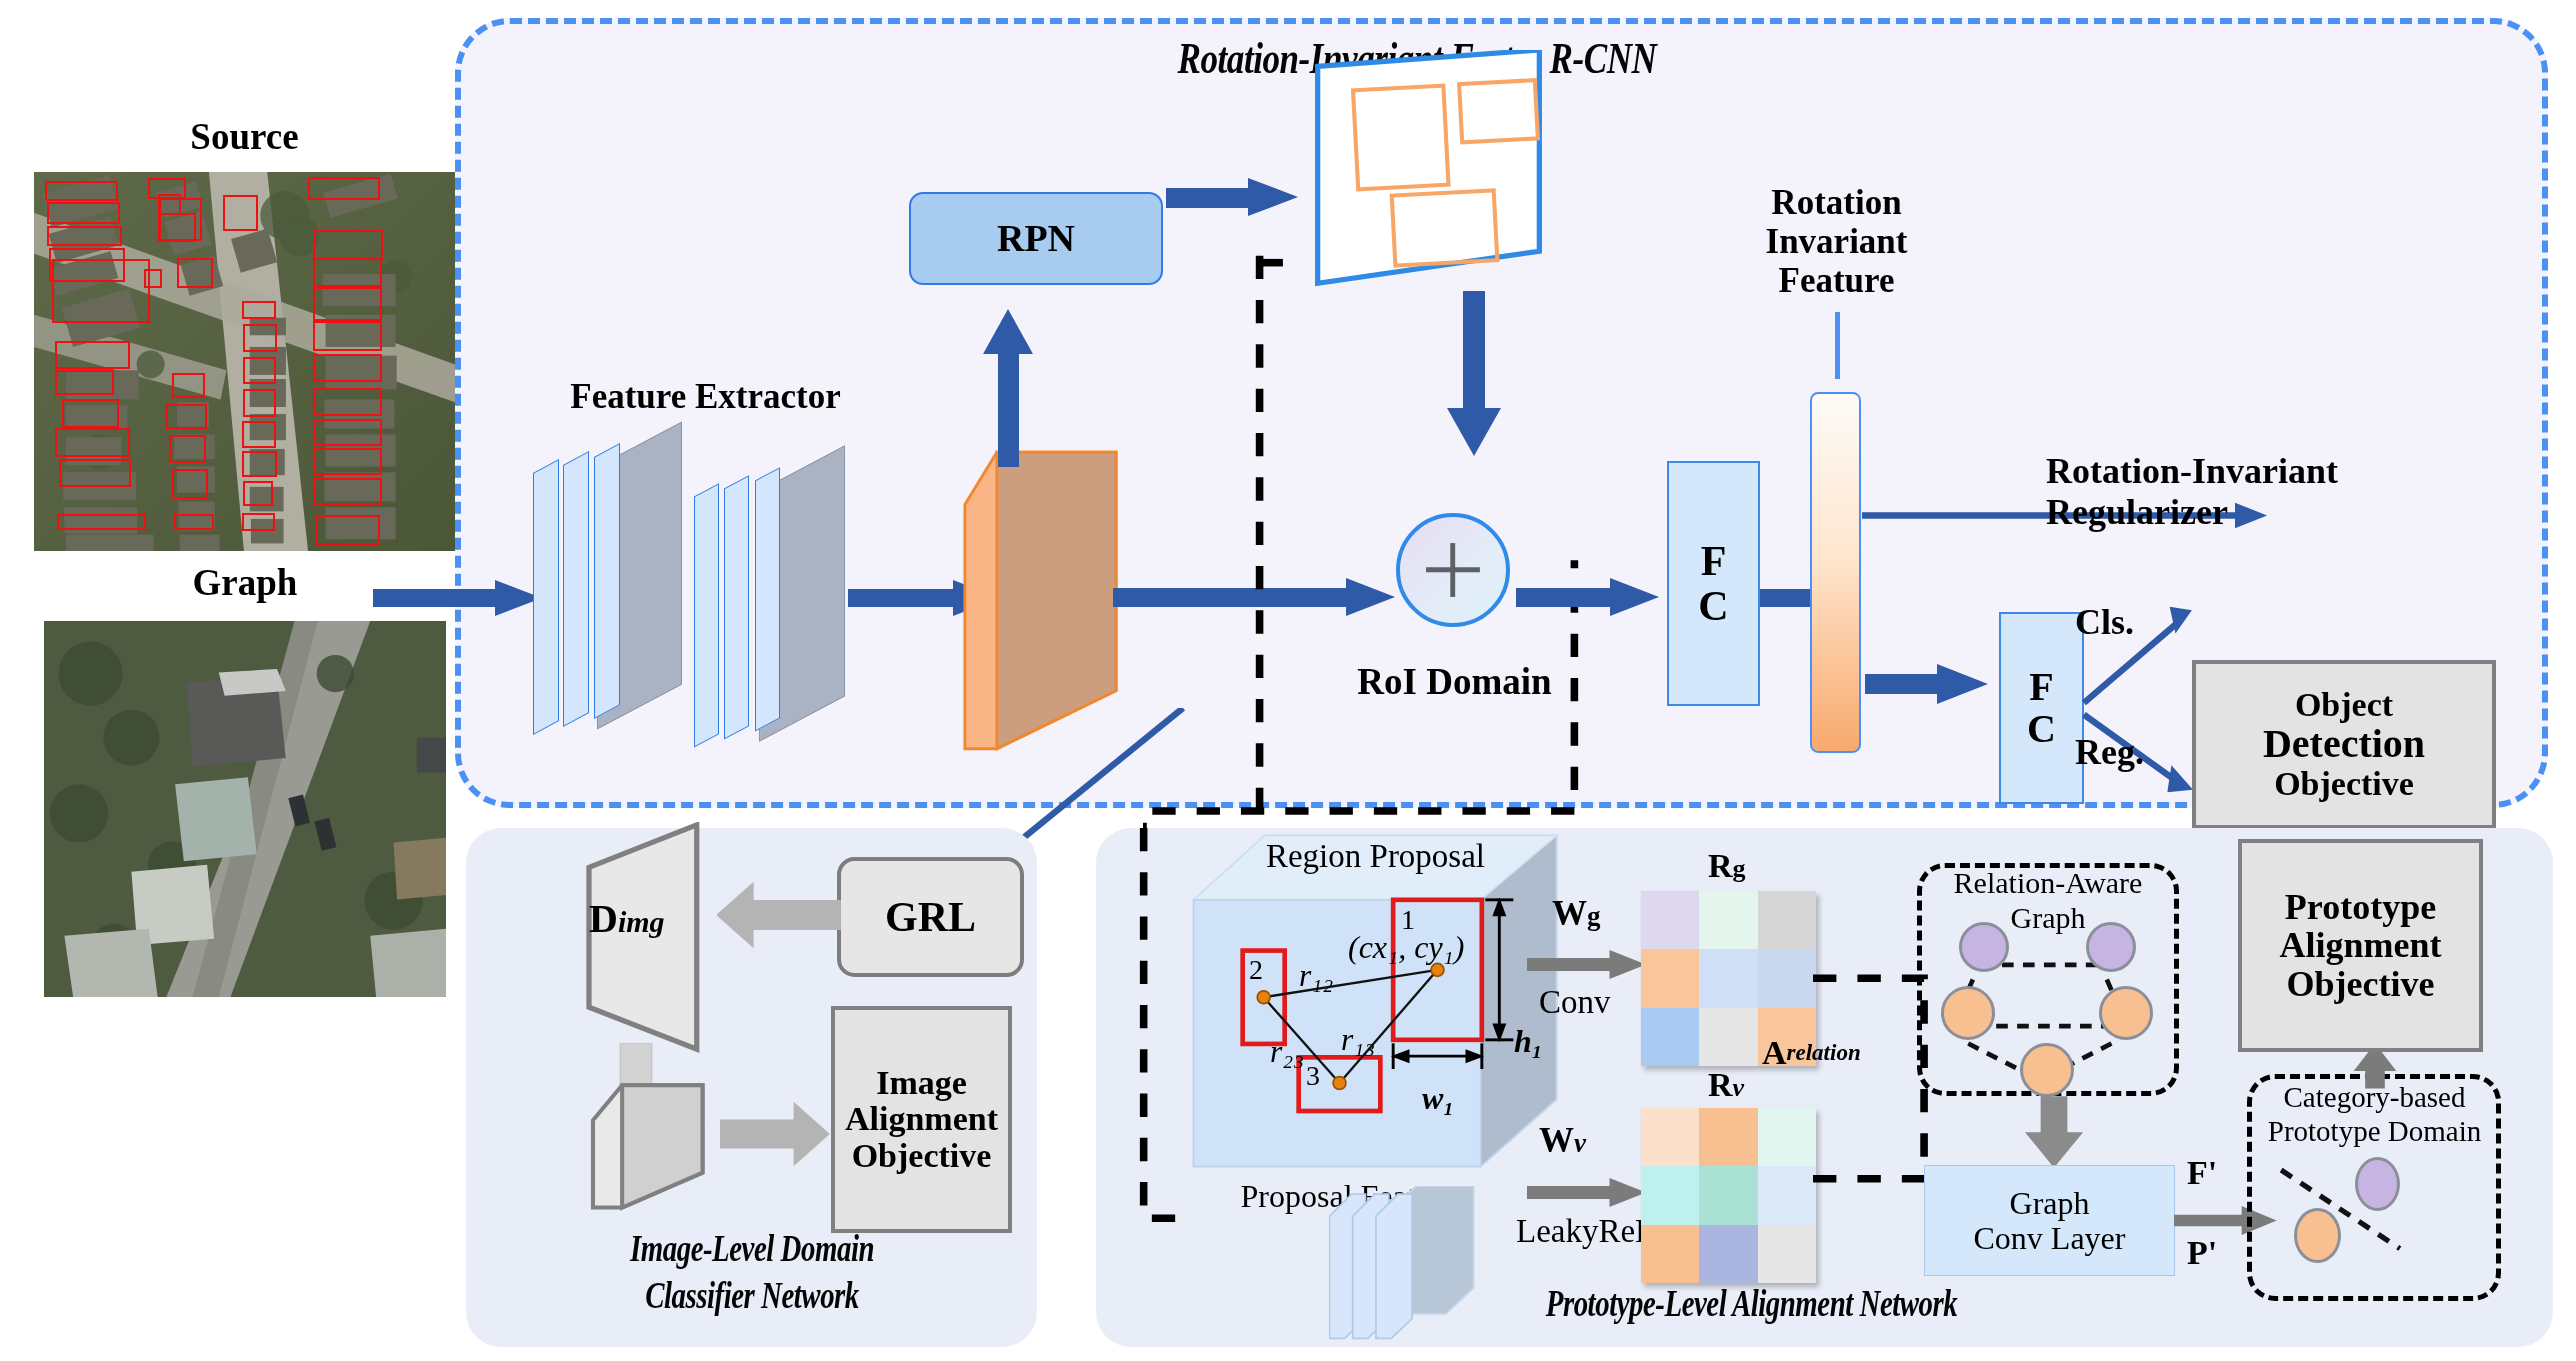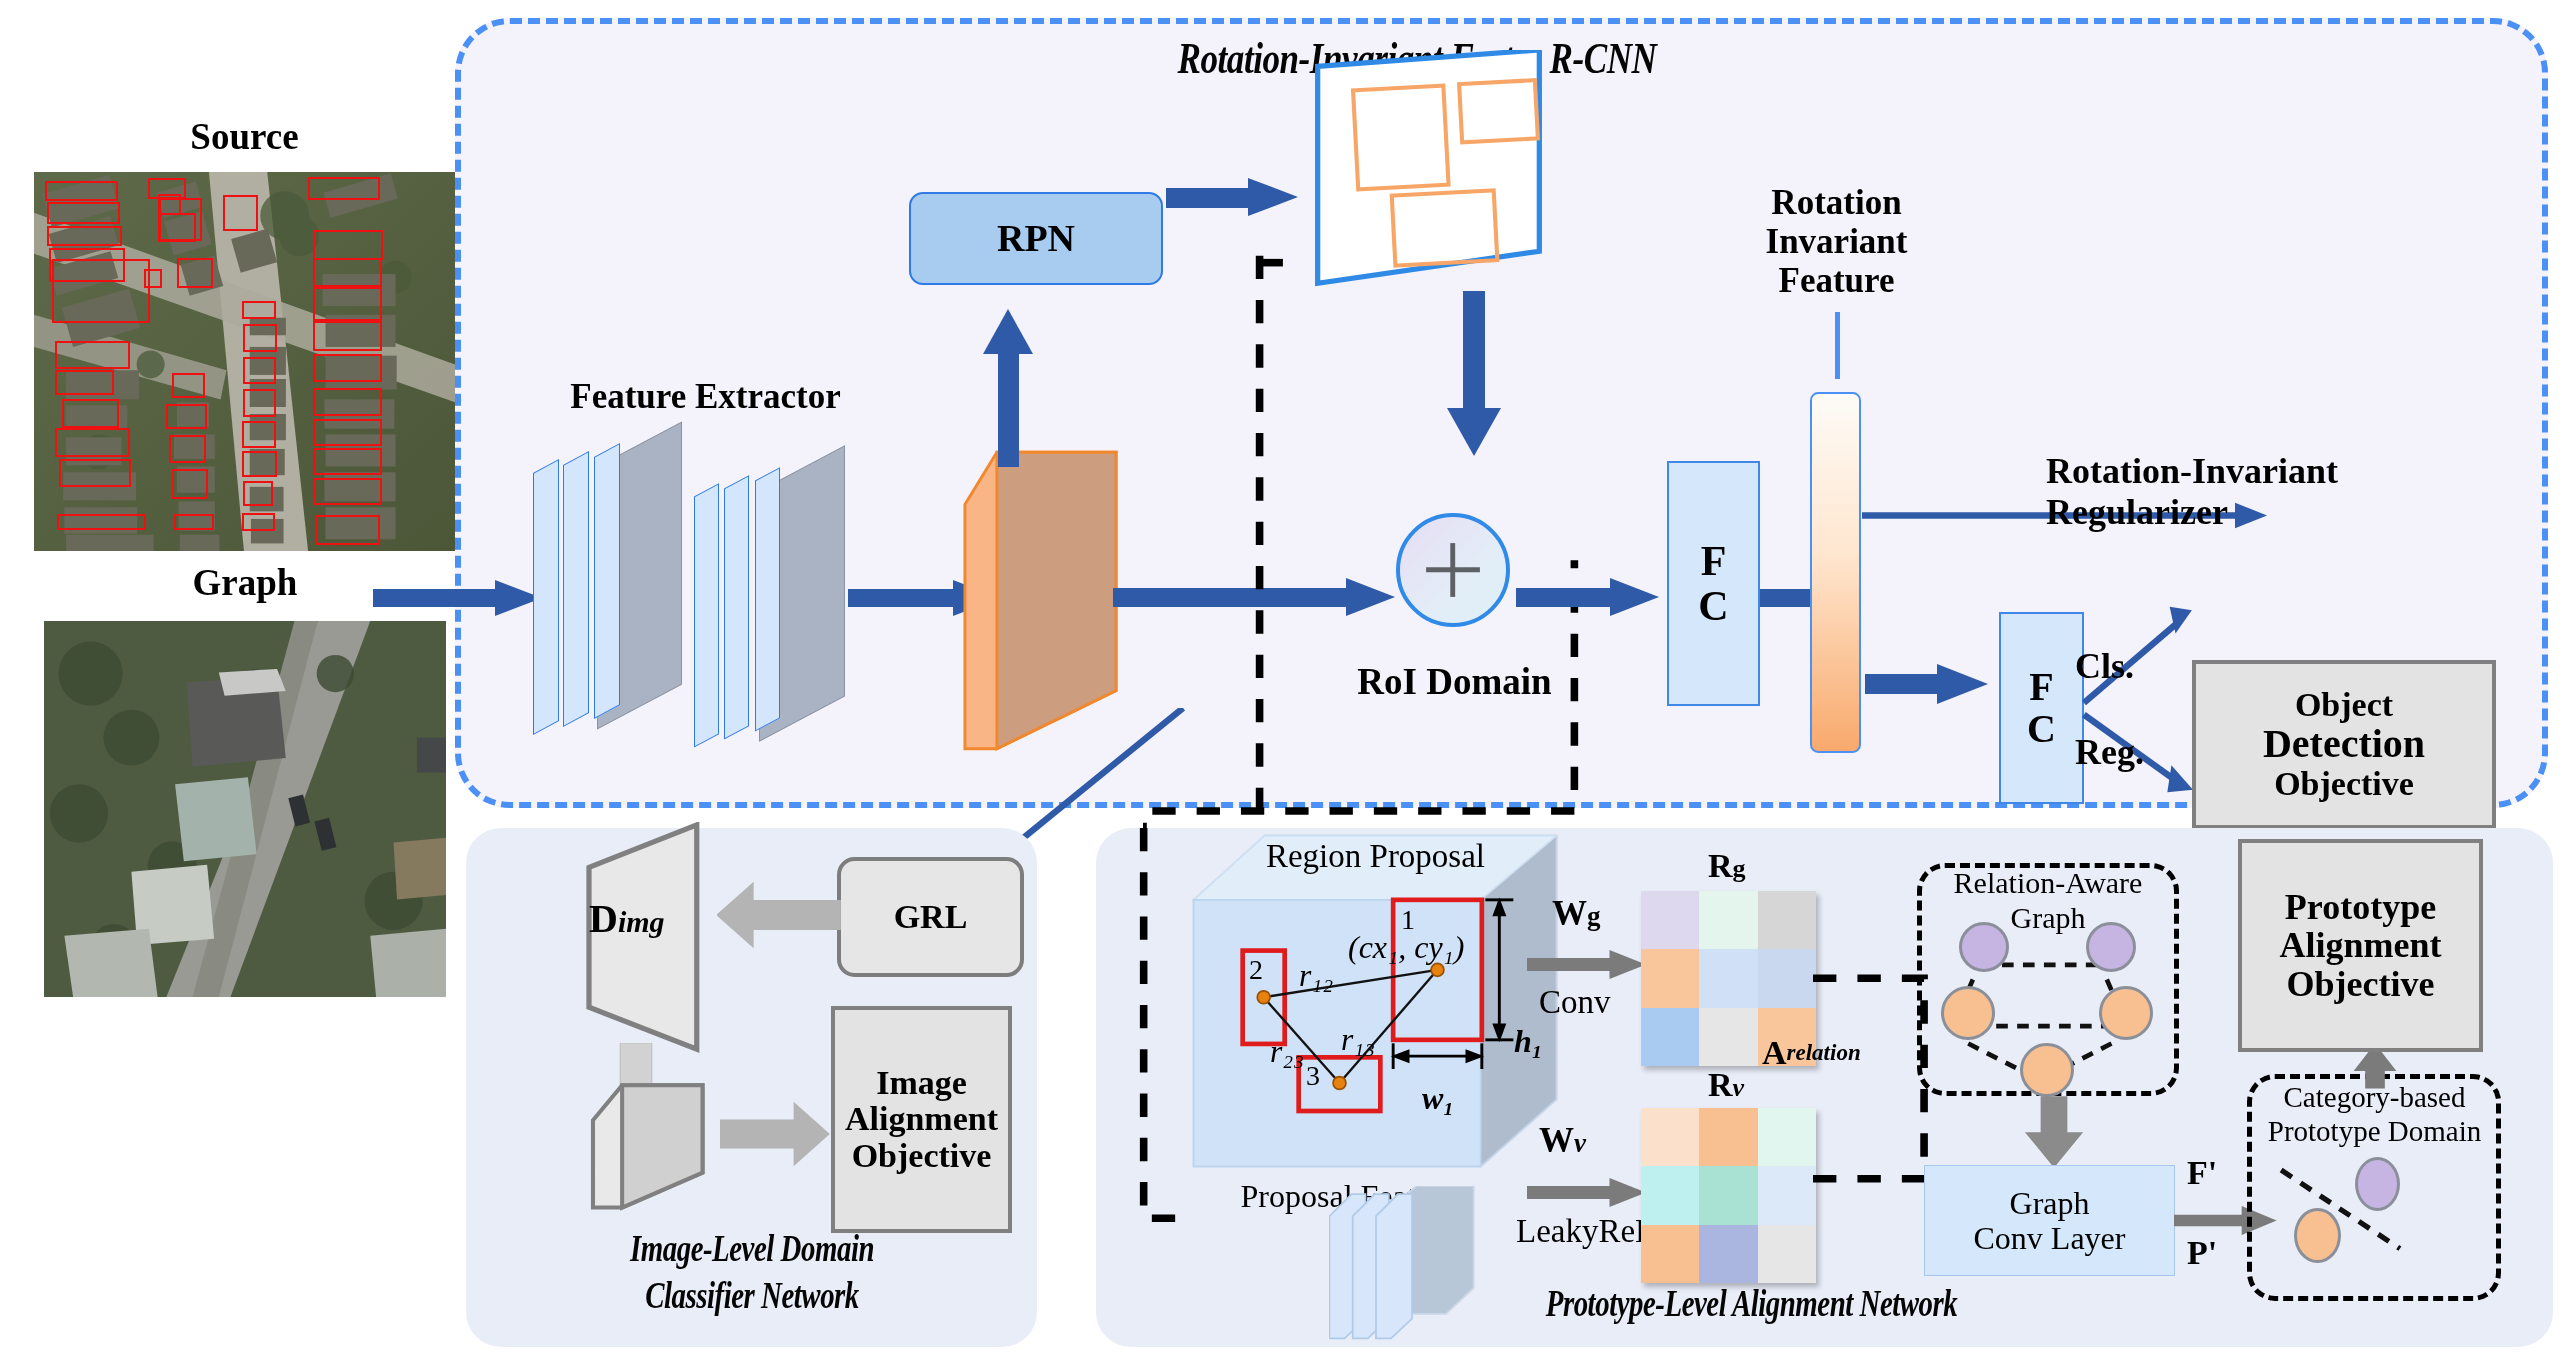--- a/index.html
+++ b/index.html
@@ -355,21 +355,21 @@
   <svg width="140" height="222" viewBox="0 0 240 380">
     <line x1="5" y1="195" x2="165" y2="58" stroke="#2f5aa8" stroke-width="11"></line>
     <polygon points="152,30 190,36 162,76" fill="#2f5aa8"></polygon>
     <line x1="5" y1="215" x2="165" y2="330" stroke="#2f5aa8" stroke-width="11"></line>
     <polygon points="155,302 192,344 148,348" fill="#2f5aa8"></polygon>
   </svg>
 </div>
 
 <div class="abs lbl" style="left:2046px;top:452px;width:466px;font-size:36px;">Rotation-Invariant</div>
 <div class="abs lbl" style="left:2046px;top:493px;width:466px;font-size:36px;">Regularizer</div>
-<div class="abs lbl" style="left:2075px;top:603px;width:152px;font-size:36px;margin-top:44px;">Cls.</div>
+<div class="abs lbl" style="left:2075px;top:603px;width:152px;font-size:36px;">Cls.</div>
 <div class="abs lbl" style="left:2075px;top:733px;width:152px;font-size:36px;">Reg.</div>
 
 <div class="graybox ctr" style="left:2192px;top:660px;width:304px;height:169px;flex-direction:column;">
   <span class="lbl" style="font-size:34px;">Object</span>
   <span class="lbl" style="font-size:40px;">Detection</span>
   <span class="lbl" style="font-size:34px;">Objective</span>
 </div>
 
 <div class="abs" style="left:991px;top:700px;width:326px;height:175px;">
   <svg width="326" height="175" viewBox="0 0 560 300">
@@ -391,21 +391,21 @@
 <div class="abs" style="left:554px;top:822px;width:169px;height:233px;">
   <svg width="169" height="233" viewBox="0 0 290 400">
     <polygon points="60,78 245,5 245,390 60,318" fill="#e8e8e8" stroke="#808080" stroke-width="9"></polygon>
   </svg>
 </div>
 <div class="abs" style="left:589px;top:898px;width:152px;">
   <span class="lbl" style="font-size:40px;">D</span><span class="lbl" style="font-size:30px;font-style:italic;">img</span>
 </div>
 
 <div class="grlbox ctr" style="left:837px;top:857px;width:187px;height:120px;">
-  <span class="lbl" style="font-size:34px;">GRL</span>
+  <span class="lbl" style="font-size:42px;">GRL</span>
 </div>
 
 <div class="abs" style="left:717px;top:877px;width:125px;height:76px;">
   <svg width="125" height="76" viewBox="0 0 215 130">
     <polygon points="0,65 62,10 62,40 212,40 212,90 62,90 62,120" fill="#b4b4b4" stroke="#b4b4b4" stroke-width="2"></polygon>
   </svg>
 </div>
 
 <div class="abs" style="left:598px;top:1043px;width:76px;height:105px;">
   <svg width="76" height="105" viewBox="0 0 130 180">

